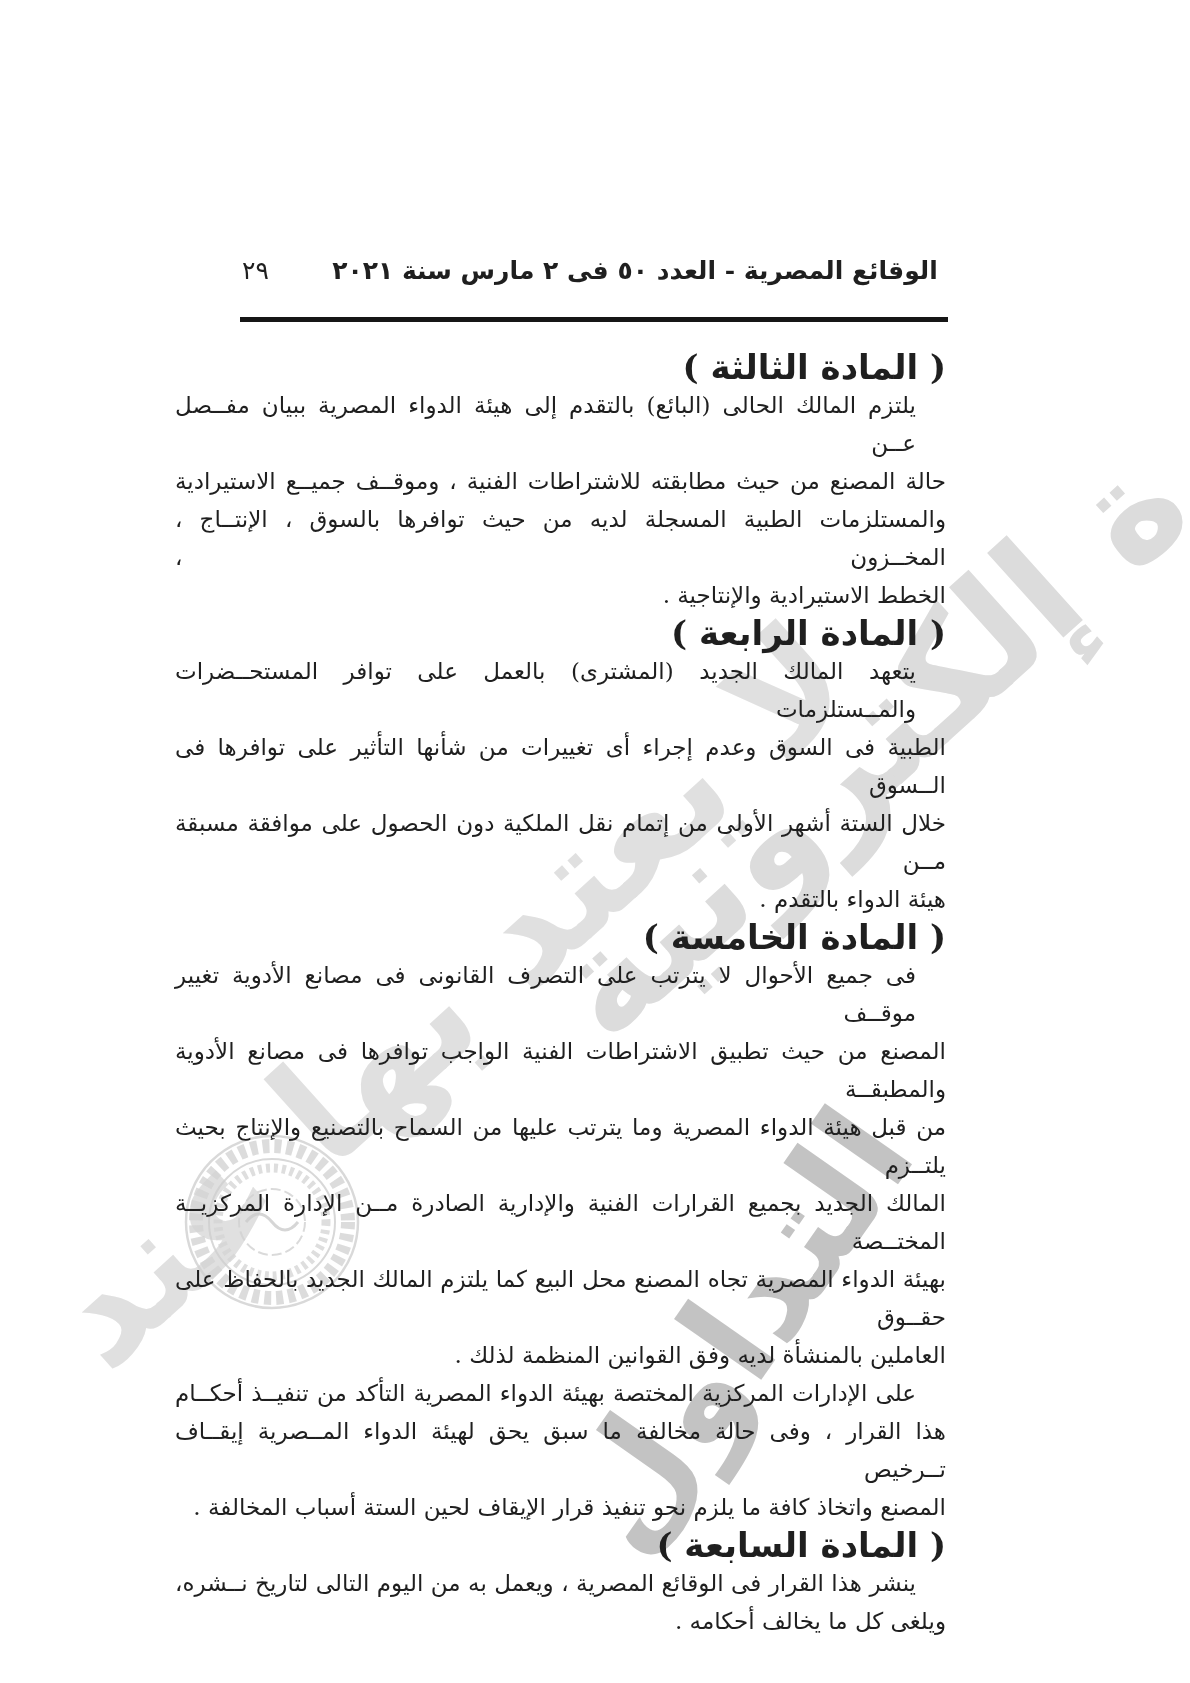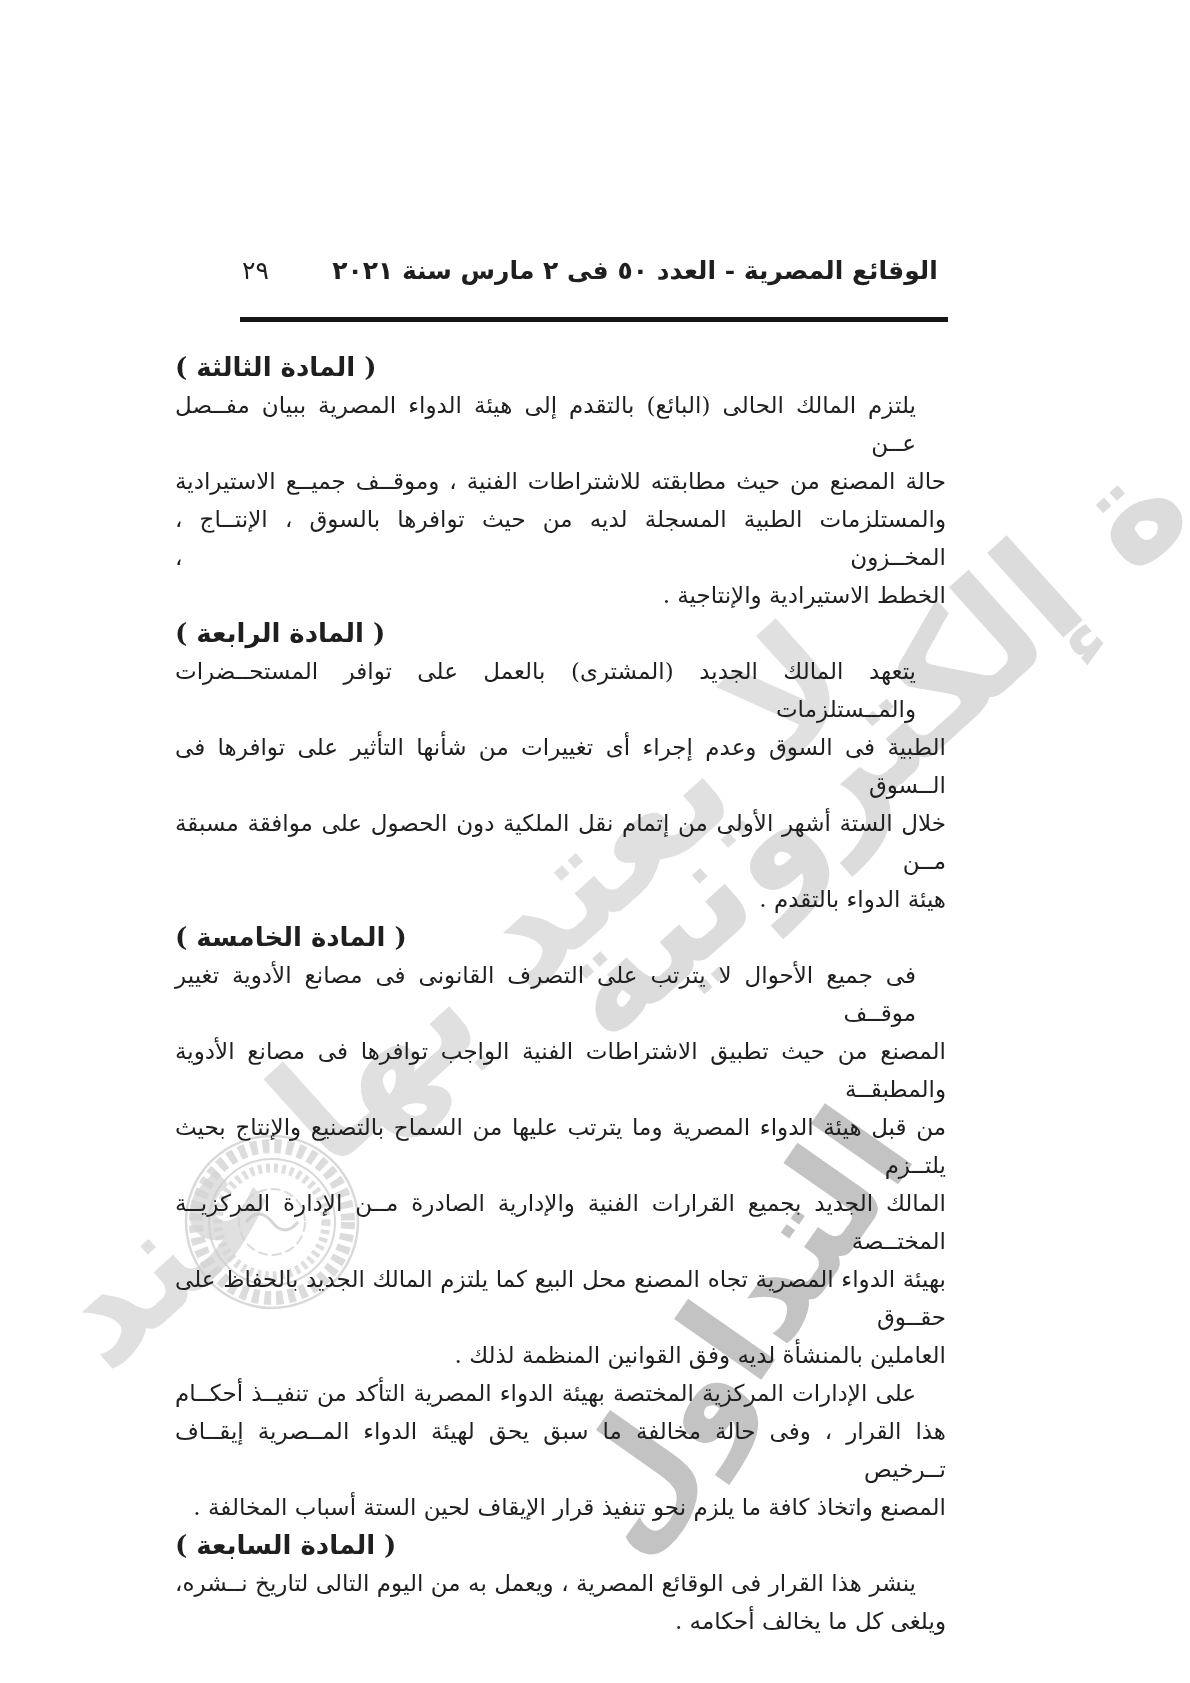--- a/index.html
+++ b/index.html
@@ -39,21 +39,21 @@
   .rule{
     position:absolute;top:317px;left:240px;width:708px;height:5px;
     background:#161616;z-index:2;
   }
   
   .column{
     position:absolute;top:348px;left:175px;width:771px;z-index:2;
     font-size:23px;line-height:38px;
   }
   .article-heading{
-    text-align:left;font-weight:bold;font-size:26px;line-height:38px;
+    text-align:right;font-weight:bold;font-size:34px;line-height:38px;
     letter-spacing:0px;
   }
   .line{
     text-align:justify;text-align-last:justify;text-justify:inter-word;
     line-height:38px;
   }
   .line.first{padding-right:30px;}
   .line.last{text-align-last:right;}
 </style>
 </head>

